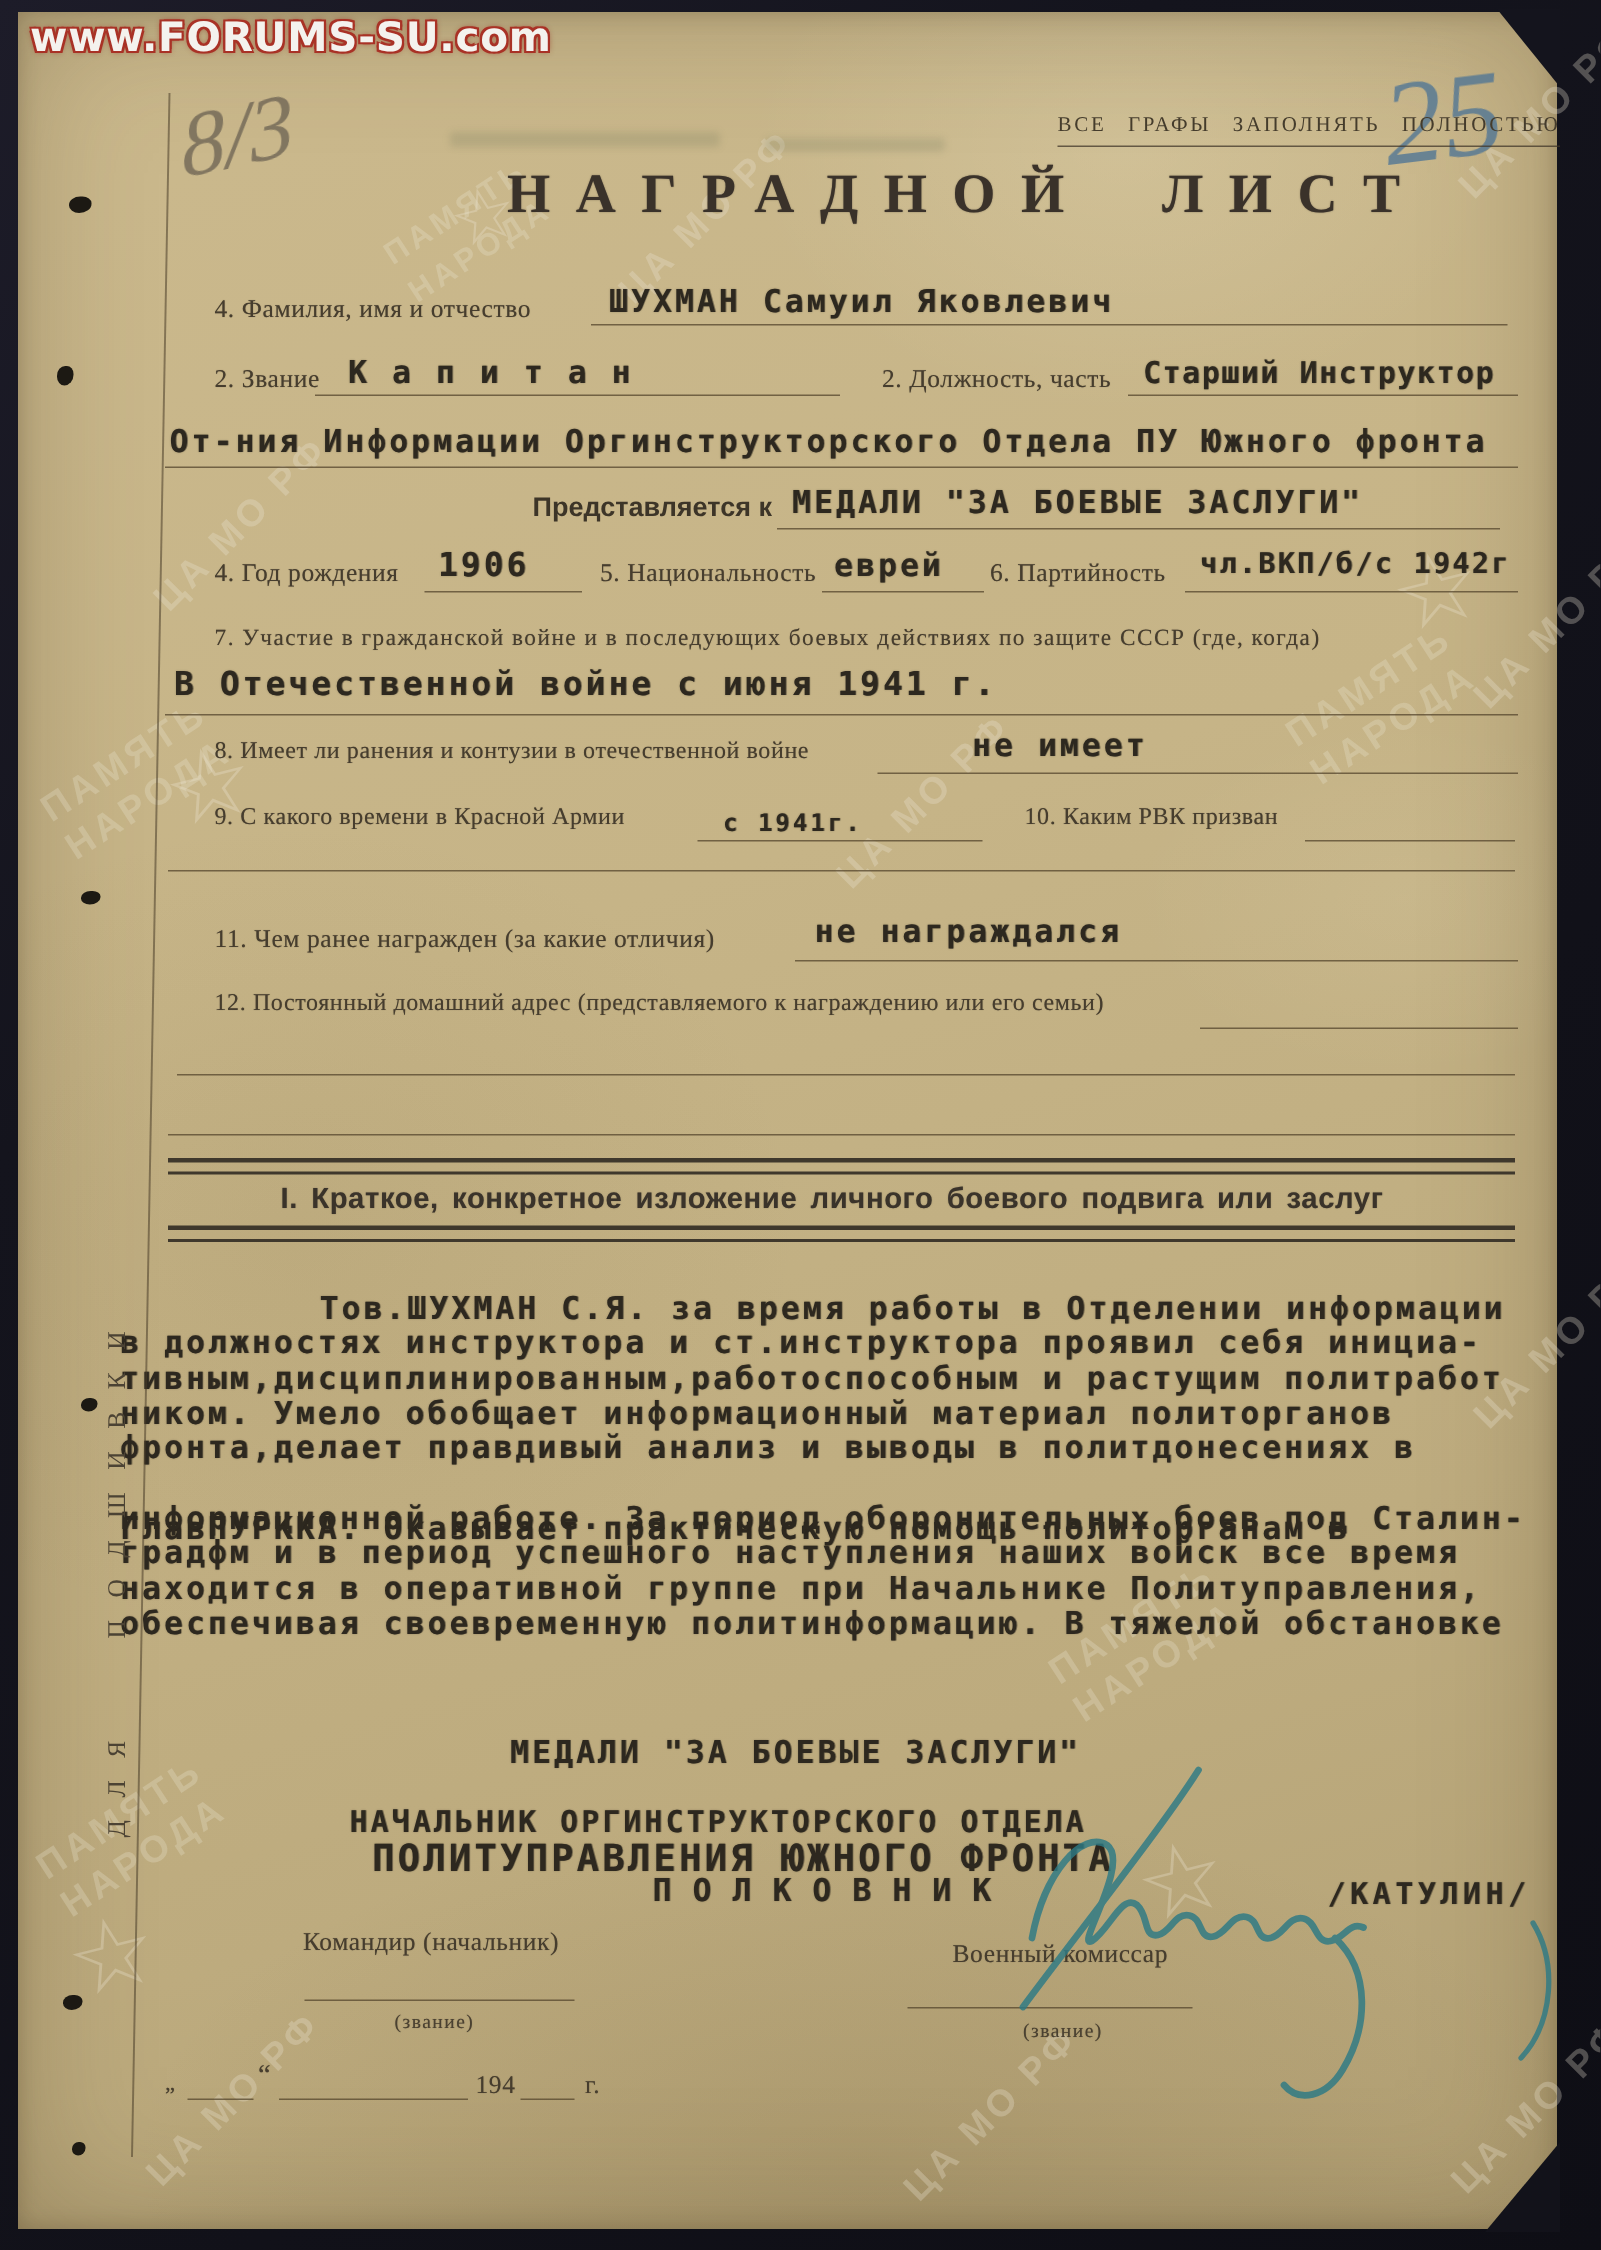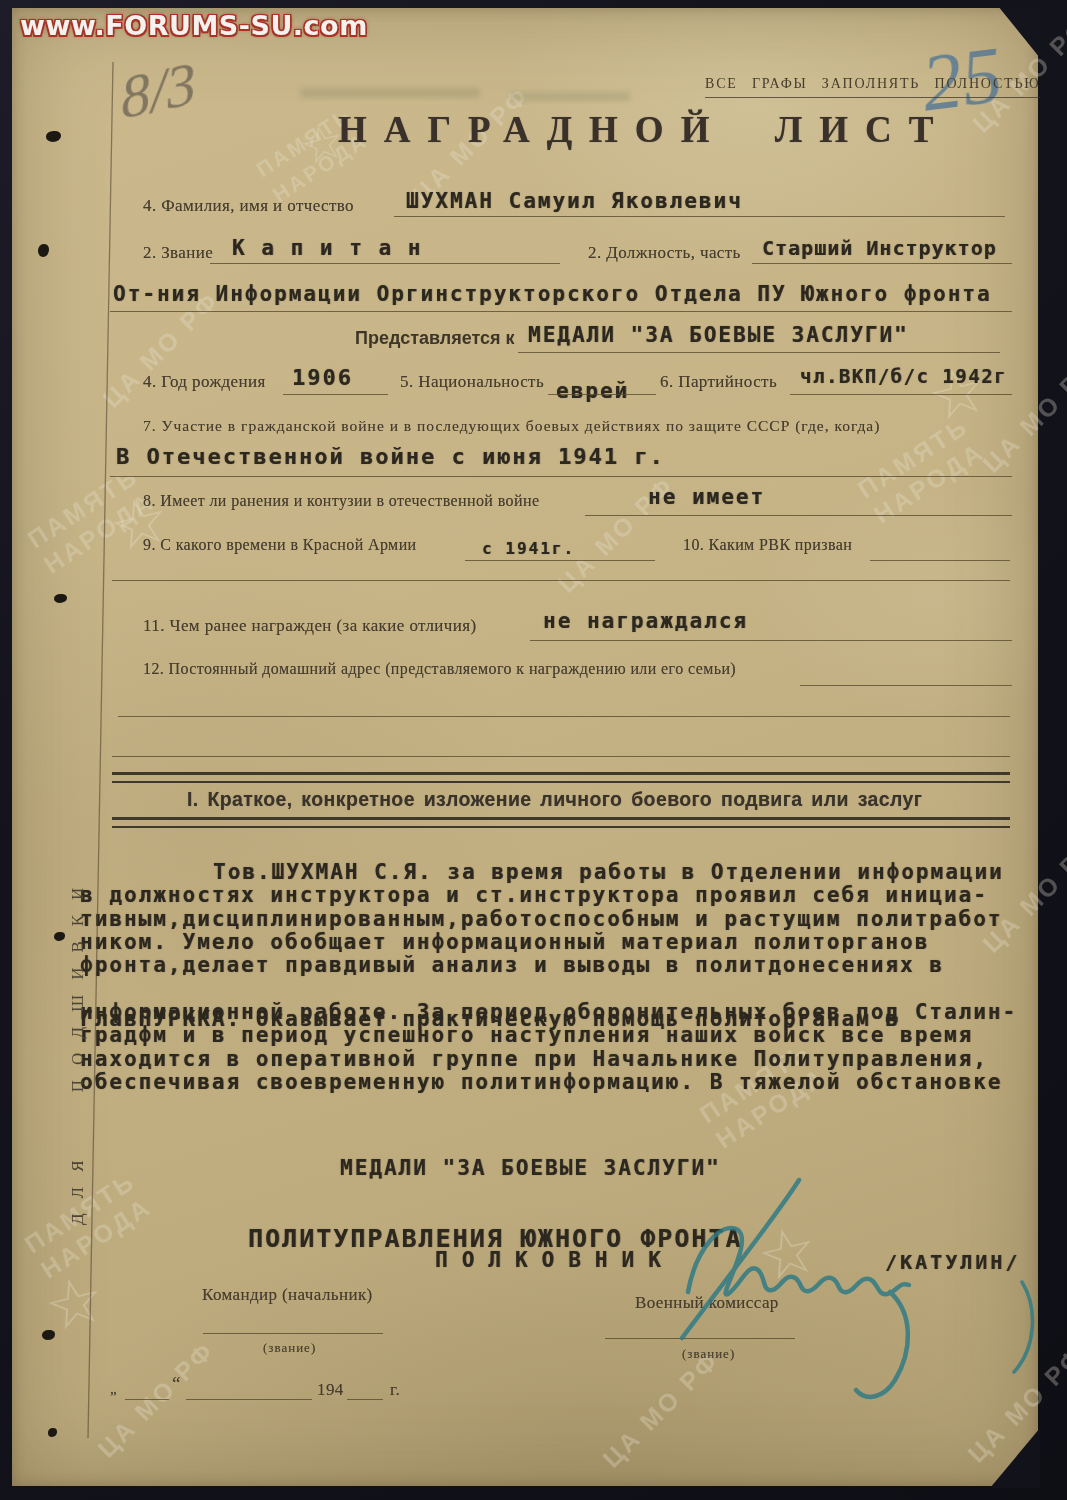--- a/index.html
+++ b/index.html
@@ -136,21 +136,21 @@
   <div class="ul" style="left:110px;top:311px;width:902px"></div>
 
   <div class="abs lbl-b" style="left:355px;top:328px">Представляется к</div>
   <div class="abs typ" style="left:528px;top:323px">МЕДАЛИ "ЗА БОЕВЫЕ ЗАСЛУГИ"</div>
   <div class="ul" style="left:518px;top:352px;width:482px"></div>
 
   <div class="abs lbl" style="left:143px;top:372px">4. Год рождения</div>
   <div class="abs typ" style="left:292px;top:365px;font-size:22px">1906</div>
   <div class="ul" style="left:283px;top:394px;width:105px"></div>
   <div class="abs lbl" style="left:400px;top:372px">5. Национальность</div>
-  <div class="abs typ" style="left:556px;top:379px">еврей</div>
+  <div class="abs typ" style="left:556px;top:365px">еврей</div>
   <div class="ul" style="left:548px;top:394px;width:108px"></div>
   <div class="abs lbl" style="left:660px;top:372px">6. Партийность</div>
   <div class="abs typ" style="left:800px;top:365px;font-size:19px;letter-spacing:1.5px">чл.ВКП/б/с 1942г</div>
   <div class="ul" style="left:790px;top:394px;width:222px"></div>
 
   <div class="abs lbl lbl-sm" style="left:143px;top:417px;letter-spacing:1px">7. Участие в гражданской войне и в последующих боевых действиях по защите СССР (где, когда)</div>
   <div class="abs typ" style="left:116px;top:444px;font-size:22px">В Отечественной войне с июня 1941 г.</div>
   <div class="ul" style="left:110px;top:476px;width:902px"></div>
 
   <div class="abs lbl" style="left:143px;top:492px;font-size:16px">8. Имеет ли ранения и контузии в отечественной войне</div>
@@ -183,20 +183,21 @@
   <div class="abs typ" style="left:80px;top:930px">ником. Умело обобщает информационный материал политорганов</div>
   <div class="abs typ" style="left:80px;top:953px">фронта,делает правдивый анализ и выводы в политдонесениях в</div>
   <div class="abs typ" style="left:80px;top:1007px">ГлавПУРККА. Оказывает практическую помощь политорганам в</div>
   <div class="abs typ" style="left:80px;top:1000px">информационной работе. За период оборонительных боев под Сталин-</div>
   <div class="abs typ" style="left:80px;top:1023px">градфм и в период успешного наступления наших войск все время</div>
   <div class="abs typ" style="left:80px;top:1047px">находится в оперативной группе при Начальнике Политуправления,</div>
   <div class="abs typ" style="left:80px;top:1070px">обеспечивая своевременную политинформацию. В тяжелой обстановке</div>
 
   <div class="abs typ" style="left:340px;top:1156px">МЕДАЛИ "ЗА БОЕВЫЕ ЗАСЛУГИ"</div>
 
+  <div class="abs typ" style="left:233px;top:1202px;font-size:20px">НАЧАЛЬНИК ОРГИНСТРУКТОРСКОГО ОТДЕЛА</div>
   <div class="abs typ" style="left:248px;top:1224px;font-size:25px">ПОЛИТУПРАВЛЕНИЯ ЮЖНОГО ФРОНТА</div>
   <div class="abs typ" style="left:435px;top:1248px;font-size:21px;letter-spacing:14px">ПОЛКОВНИК</div>
   <div class="abs typ" style="left:885px;top:1250px;font-size:20px;letter-spacing:3px">/КАТУЛИН/</div>
 
   <div class="abs lbl" style="left:202px;top:1285px">Командир (начальник)</div>
   <div class="abs lbl" style="left:635px;top:1293px">Военный комиссар</div>
   <div class="ul" style="left:203px;top:1333px;width:180px"></div>
   <div class="abs lbl cap" style="left:263px;top:1340px">(звание)</div>
   <div class="ul" style="left:605px;top:1338px;width:190px"></div>
   <div class="abs lbl cap" style="left:682px;top:1346px">(звание)</div>

